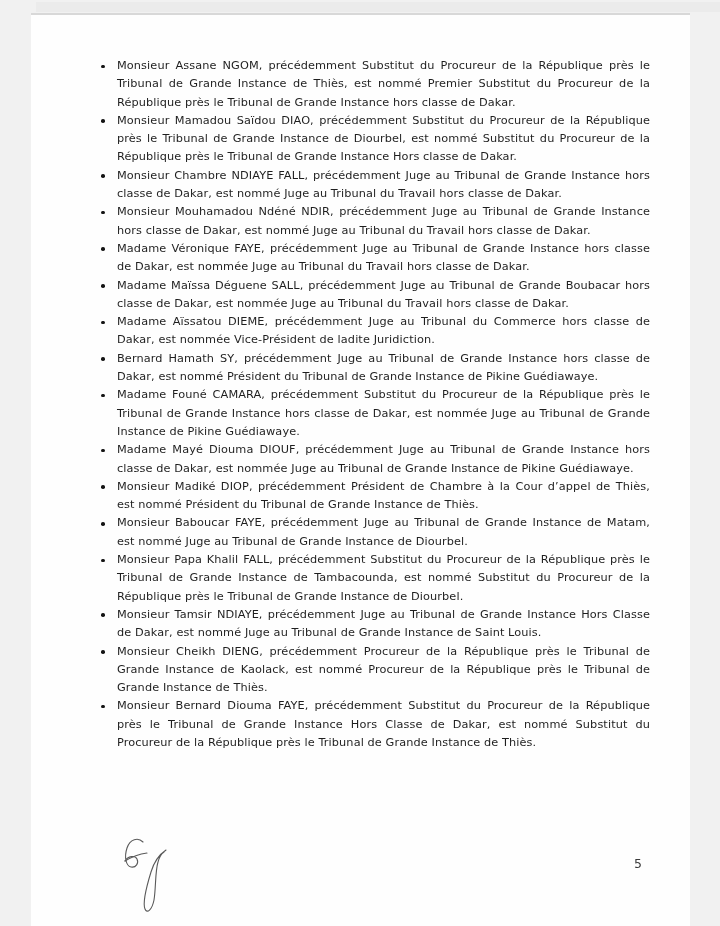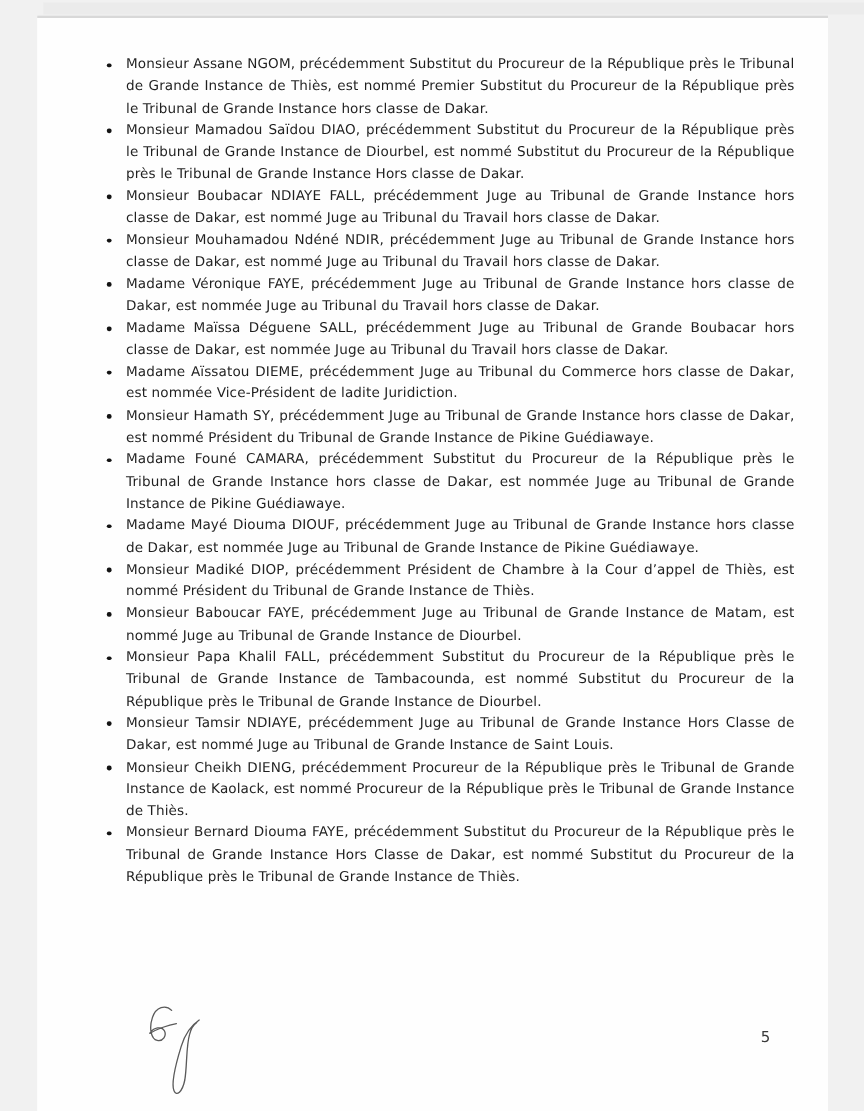--- a/index.html
+++ b/index.html
@@ -27,21 +27,21 @@
     left: 31px;
     top: 13px;
     width: 659px;
     height: 913px;
     background: #fefefe;
     border-top: 2px solid #d8d8d8;
     box-sizing: border-box;
   }
   ul.appointments {
     list-style: none;
-    margin: 0;
+    margin: 12px;
     padding: 30px 28px 0 74px;
     text-align: justify;
     font-size: 11.3px;
     line-height: 18.3px;
     color: #1f1f1f;
     letter-spacing: 0.1px;
   }
   ul.appointments li {
     position: relative;
     margin: 0;
@@ -81,26 +81,26 @@
 </style>
 </head>
 <body>
 
 <div class="scan-top-band"></div>
 
 <div class="page">
   <ul class="appointments">
     <li>Monsieur Assane NGOM, précédemment Substitut du Procureur de la République près le Tribunal de Grande Instance de Thiès, est nommé Premier Substitut du Procureur de la République près le Tribunal de Grande Instance hors classe de Dakar.</li>
     <li>Monsieur Mamadou Saïdou DIAO, précédemment Substitut du Procureur de la République près le Tribunal de Grande Instance de Diourbel, est nommé Substitut du Procureur de la République près le Tribunal de Grande Instance Hors classe de Dakar.</li>
-    <li>Monsieur Boubacar NDIAYE FALL, précédemment Juge au Tribunal de Grande Instance hors classe de Dakar, est nommé Juge au Tribunal du Travail hors classe de Dakar.</li>
+    <li>Monsieur Chambre NDIAYE FALL, précédemment Juge au Tribunal de Grande Instance hors classe de Dakar, est nommé Juge au Tribunal du Travail hors classe de Dakar.</li>
     <li>Monsieur Mouhamadou Ndéné NDIR, précédemment Juge au Tribunal de Grande Instance hors classe de Dakar, est nommé Juge au Tribunal du Travail hors classe de Dakar.</li>
     <li>Madame Véronique FAYE, précédemment Juge au Tribunal de Grande Instance hors classe de Dakar, est nommée Juge au Tribunal du Travail hors classe de Dakar.</li>
     <li>Madame Maïssa Déguene SALL, précédemment Juge au Tribunal de Grande Boubacar hors classe de Dakar, est nommée Juge au Tribunal du Travail hors classe de Dakar.</li>
     <li>Madame Aïssatou DIEME, précédemment Juge au Tribunal du Commerce hors classe de Dakar, est nommée Vice-Président de ladite Juridiction.</li>
-    <li>Monsieur Hamath SY, précédemment Juge au Tribunal de Grande Instance hors classe de Dakar, est nommé Président du Tribunal de Grande Instance de Pikine Guédiawaye.</li>
+    <li>Bernard Hamath SY, précédemment Juge au Tribunal de Grande Instance hors classe de Dakar, est nommé Président du Tribunal de Grande Instance de Pikine Guédiawaye.</li>
     <li>Madame Founé CAMARA, précédemment Substitut du Procureur de la République près le Tribunal de Grande Instance hors classe de Dakar, est nommée Juge au Tribunal de Grande Instance de Pikine Guédiawaye.</li>
     <li>Madame Mayé Diouma DIOUF, précédemment Juge au Tribunal de Grande Instance hors classe de Dakar, est nommée Juge au Tribunal de Grande Instance de Pikine Guédiawaye.</li>
     <li>Monsieur Madiké DIOP, précédemment Président de Chambre à la Cour d’appel de Thiès, est nommé Président du Tribunal de Grande Instance de Thiès.</li>
     <li>Monsieur Baboucar FAYE, précédemment Juge au Tribunal de Grande Instance de Matam, est nommé Juge au Tribunal de Grande Instance de Diourbel.</li>
     <li>Monsieur Papa Khalil FALL, précédemment Substitut du Procureur de la République près le Tribunal de Grande Instance de Tambacounda, est nommé Substitut du Procureur de la République près le Tribunal de Grande Instance de Diourbel.</li>
     <li>Monsieur Tamsir NDIAYE, précédemment Juge au Tribunal de Grande Instance Hors Classe de Dakar, est nommé Juge au Tribunal de Grande Instance de Saint Louis.</li>
     <li>Monsieur Cheikh DIENG, précédemment Procureur de la République près le Tribunal de Grande Instance de Kaolack, est nommé Procureur de la République près le Tribunal de Grande Instance de Thiès.</li>
     <li>Monsieur Bernard Diouma FAYE, précédemment Substitut du Procureur de la République près le Tribunal de Grande Instance Hors Classe de Dakar, est nommé Substitut du Procureur de la République près le Tribunal de Grande Instance de Thiès.</li>
   </ul>
 </div>

